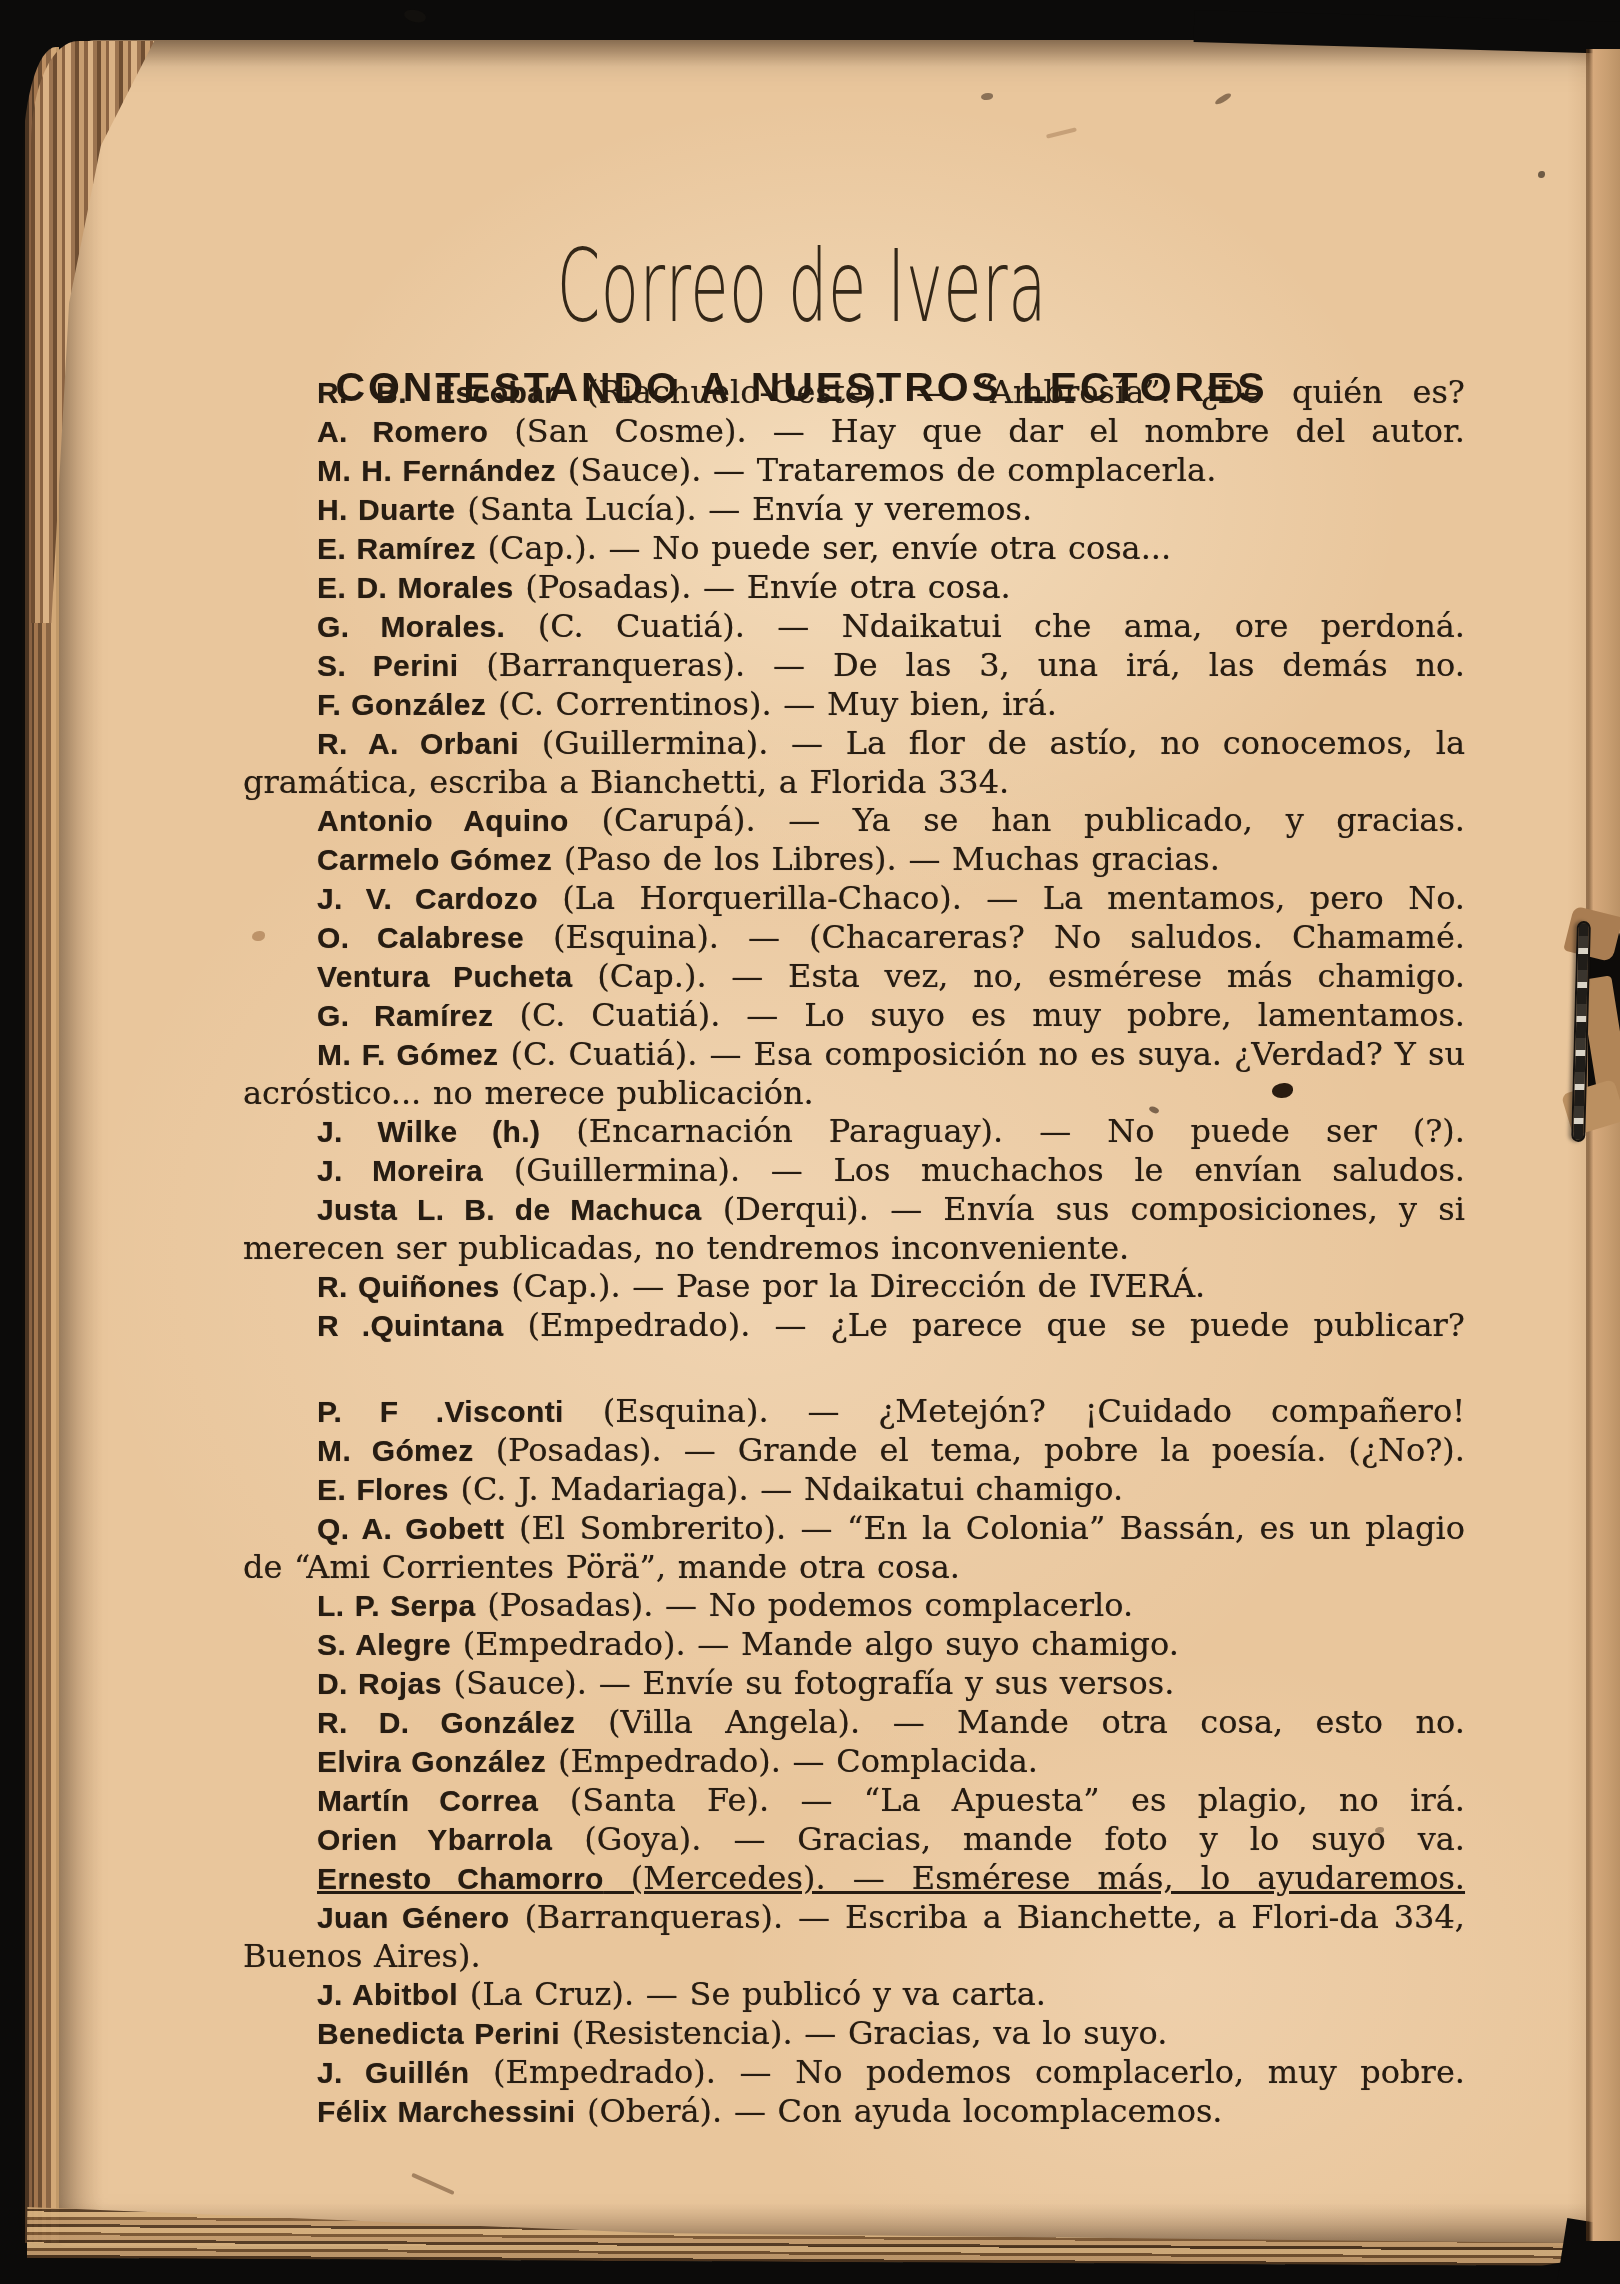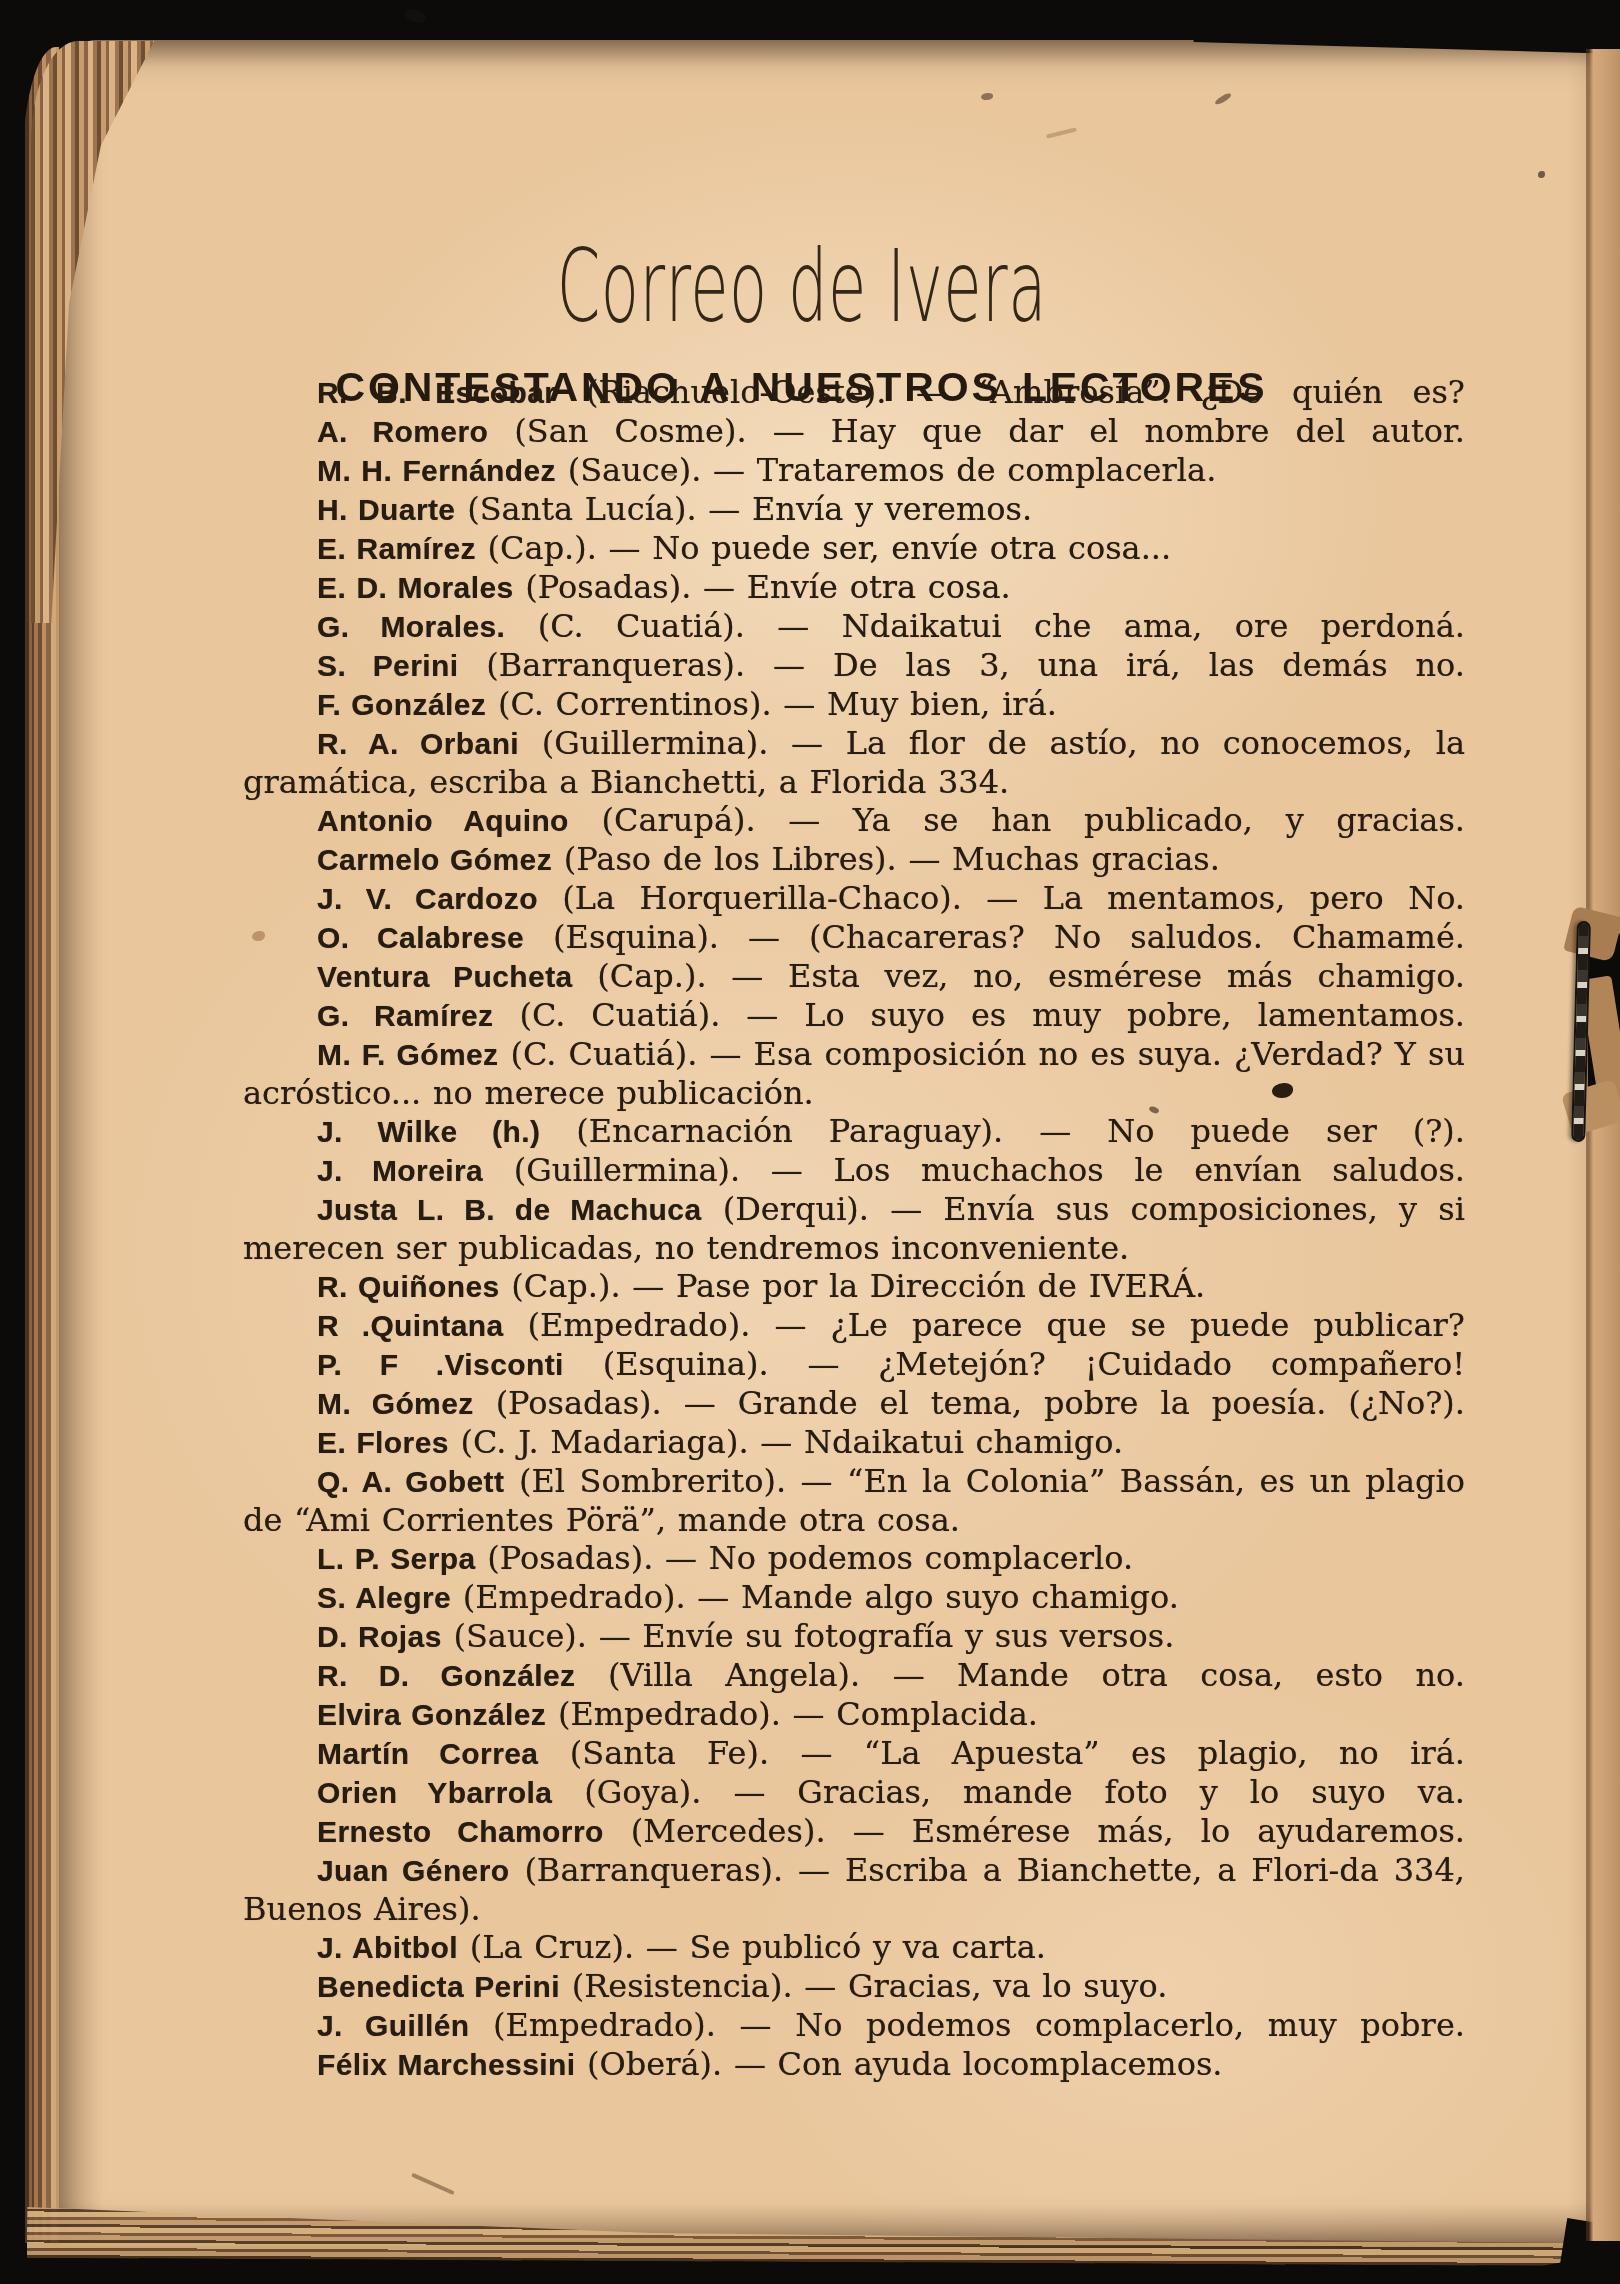--- a/index.html
+++ b/index.html
@@ -160,21 +160,21 @@
   <p class="entry" style="text-align-last: justify;"><b class="nm">J. Wilke (h.)</b><span class="tx"> (Encarnación Paraguay). — No puede ser (?).</span></p>
 
   <p class="entry" style="text-align-last: justify;"><b class="nm">J. Moreira</b><span class="tx"> (Guillermina). — Los muchachos le envían saludos.</span></p>
 
   <p class="entry"><b class="nm">Justa L. B. de Machuca</b><span class="tx"> (Derqui). — Envía sus composiciones, y si merecen ser publicadas, no tendremos inconveniente.</span></p>
 
   <p class="entry"><b class="nm">R. Quiñones</b><span class="tx"> (Cap.). — Pase por la Dirección de IVERÁ.</span></p>
 
   <p class="entry" style="text-align-last: justify;"><b class="nm">R .Quintana</b><span class="tx"> (Empedrado). — ¿Le parece que se puede publicar?</span></p>
 
-  <p class="entry" style="text-align-last: justify;"><b class="nm">P. F .Visconti</b><span class="tx"> (Esquina). — ¿Metejón? ¡Cuidado compañero!</span></p>
+  <p class="entry" style="text-align-last: justify; margin-top: 47px;"><b class="nm">P. F .Visconti</b><span class="tx"> (Esquina). — ¿Metejón? ¡Cuidado compañero!</span></p>
 
   <p class="entry" style="text-align-last: justify;"><b class="nm">M. Gómez</b><span class="tx"> (Posadas). — Grande el tema, pobre la poesía. (¿No?).</span></p>
 
   <p class="entry"><b class="nm">E. Flores</b><span class="tx"> (C. J. Madariaga). — Ndaikatui chamigo.</span></p>
 
   <p class="entry"><b class="nm">Q. A. Gobett</b><span class="tx"> (El Sombrerito). — “En la Colonia” Bassán, es un plagio de “Ami Corrientes Pörä”, mande otra cosa.</span></p>
 
   <p class="entry"><b class="nm">L. P. Serpa</b><span class="tx"> (Posadas). — No podemos complacerlo.</span></p>
 
   <p class="entry"><b class="nm">S. Alegre</b><span class="tx"> (Empedrado). — Mande algo suyo chamigo.</span></p>
@@ -182,21 +182,21 @@
   <p class="entry"><b class="nm">D. Rojas</b><span class="tx"> (Sauce). — Envíe su fotografía y sus versos.</span></p>
 
   <p class="entry" style="text-align-last: justify;"><b class="nm">R. D. González</b><span class="tx"> (Villa Angela). — Mande otra cosa, esto no.</span></p>
 
   <p class="entry"><b class="nm">Elvira González</b><span class="tx"> (Empedrado). — Complacida.</span></p>
 
   <p class="entry" style="text-align-last: justify;"><b class="nm">Martín Correa</b><span class="tx"> (Santa Fe). — “La Apuesta” es plagio, no irá.</span></p>
 
   <p class="entry" style="text-align-last: justify;"><b class="nm">Orien Ybarrola</b><span class="tx"> (Goya). — Gracias, mande foto y lo suyo va.</span></p>
 
-  <p class="entry" style="text-align-last: justify;"><b class="nm">Ernesto Chamorro</b><span class="tx"> (Mercedes). — Esmérese más, lo ayudaremos.</span></p>
+  <p class="entry" style="text-align-last: justify; text-decoration: underline;"><b class="nm">Ernesto Chamorro</b><span class="tx"> (Mercedes). — Esmérese más, lo ayudaremos.</span></p>
 
   <p class="entry"><b class="nm">Juan Género</b><span class="tx"> (Barranqueras). — Escriba a Bianchette, a Flori-da 334, Buenos Aires).</span></p>
 
   <p class="entry"><b class="nm">J. Abitbol</b><span class="tx"> (La Cruz). — Se publicó y va carta.</span></p>
 
   <p class="entry"><b class="nm">Benedicta Perini</b><span class="tx"> (Resistencia). — Gracias, va lo suyo.</span></p>
 
   <p class="entry" style="text-align-last: justify;"><b class="nm">J. Guillén</b><span class="tx"> (Empedrado). — No podemos complacerlo, muy pobre.</span></p>
 
   <p class="entry"><b class="nm">Félix Marchessini</b><span class="tx"> (Oberá). — Con ayuda locomplacemos.</span></p>

